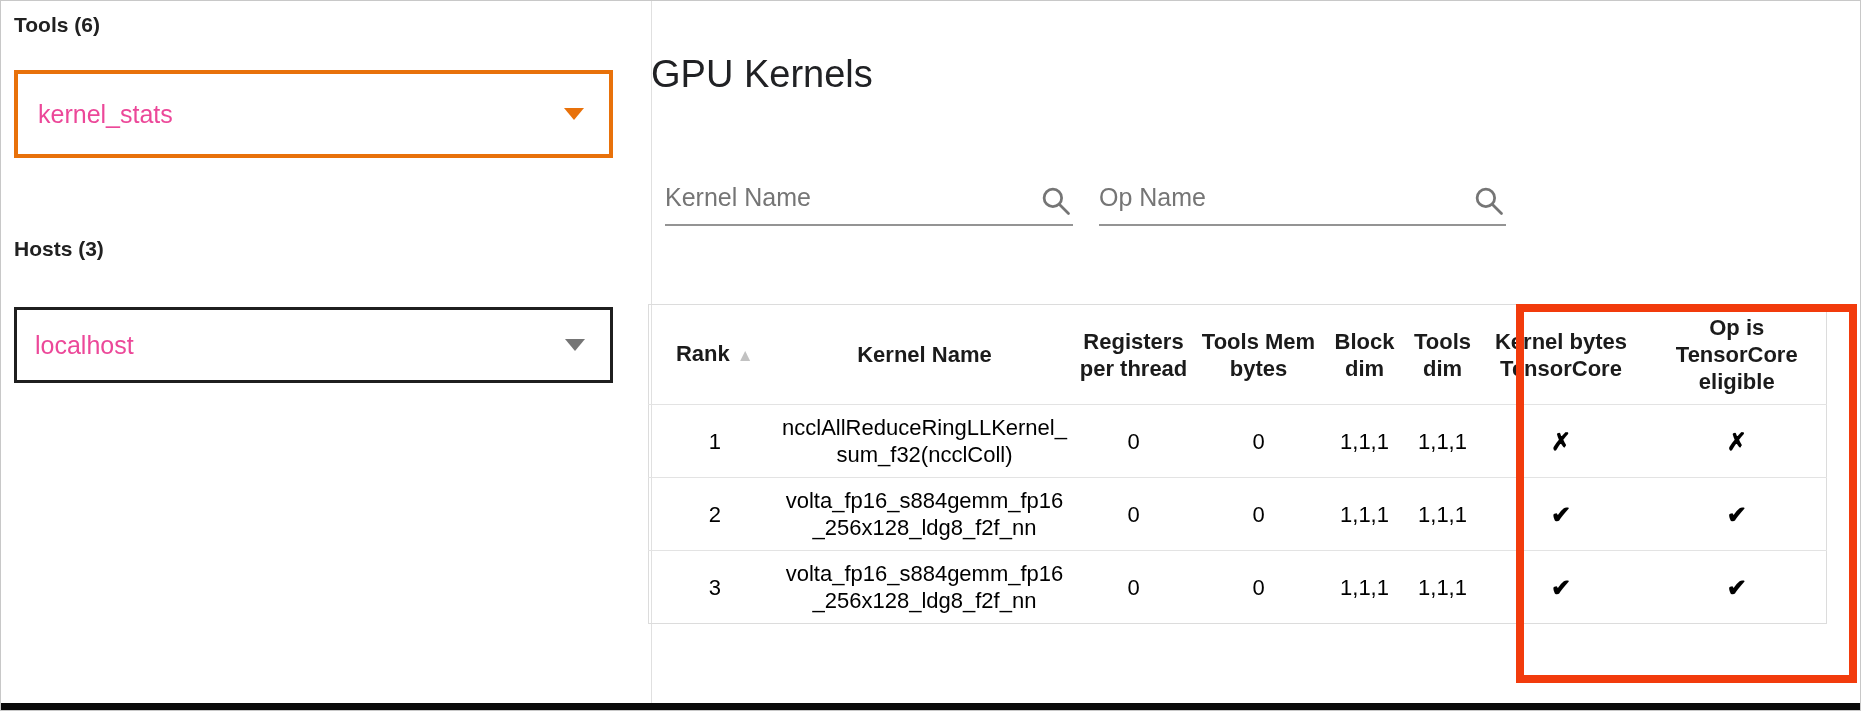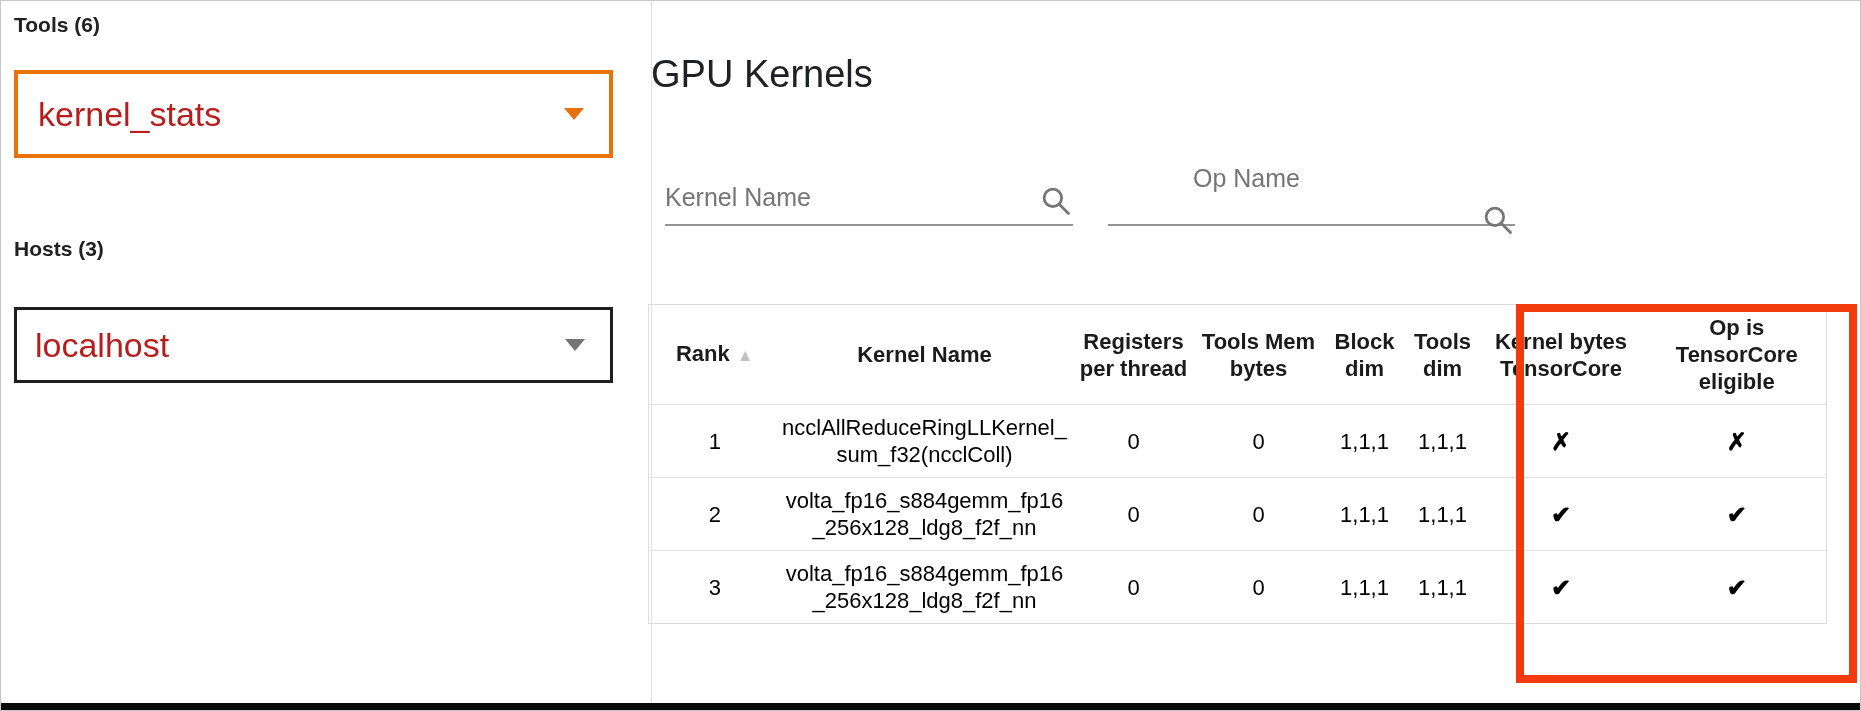--- a/index.html
+++ b/index.html
@@ -34,21 +34,21 @@
   .dropdown-tools {
     margin-top: 33px; height: 88px;
     border: 4px solid #e8710a;
     padding: 0 25px 0 20px;
   }
   .dropdown-hosts {
     margin-top: 46px; height: 76px;
     border: 3px solid #1f1f1f;
     padding: 0 25px 0 18px;
   }
-  .dropdown-value { font-size: 34px; color: #b91c1c; }
+  .dropdown-value { font-size: 25px; color: #ec4899; }
   .caret {
     width: 0; height: 0;
     border-left: 10px solid transparent;
     border-right: 10px solid transparent;
     border-top: 12px solid #757575;
   }
   .caret-orange { border-top-color: #e8710a; }
 
   .v-divider {
     position: absolute; left: 650px; top: 0;
@@ -63,21 +63,21 @@
     margin-top: 48px;
     font-size: 38px; font-weight: 400; color: #202124;
     line-height: 50px;
   }
   .filters { display: flex; margin-top: 65px; margin-left: 14px; }
   .search-field {
     display: flex; align-items: flex-end;
     height: 62px; border-bottom: 2px solid #949494;
   }
   .search-field.kernel { width: 408px; }
-  .search-field.op { width: 407px; margin-left: 35px; flex-direction: column; }
+  .search-field.op { width: 407px; margin-left: 26px; }
   .search-field input {
     flex: 1; min-width: 0;
     border: none; outline: none; background: transparent;
     font-family: "Liberation Sans", sans-serif;
     font-size: 25px; color: #202124;
     padding: 0 0 12px 0;
   }
   .search-field input::placeholder { color: #757575; opacity: 1; }
   .search-icon { flex: 0 0 auto; margin: 0 2px 8px 6px; }
 

